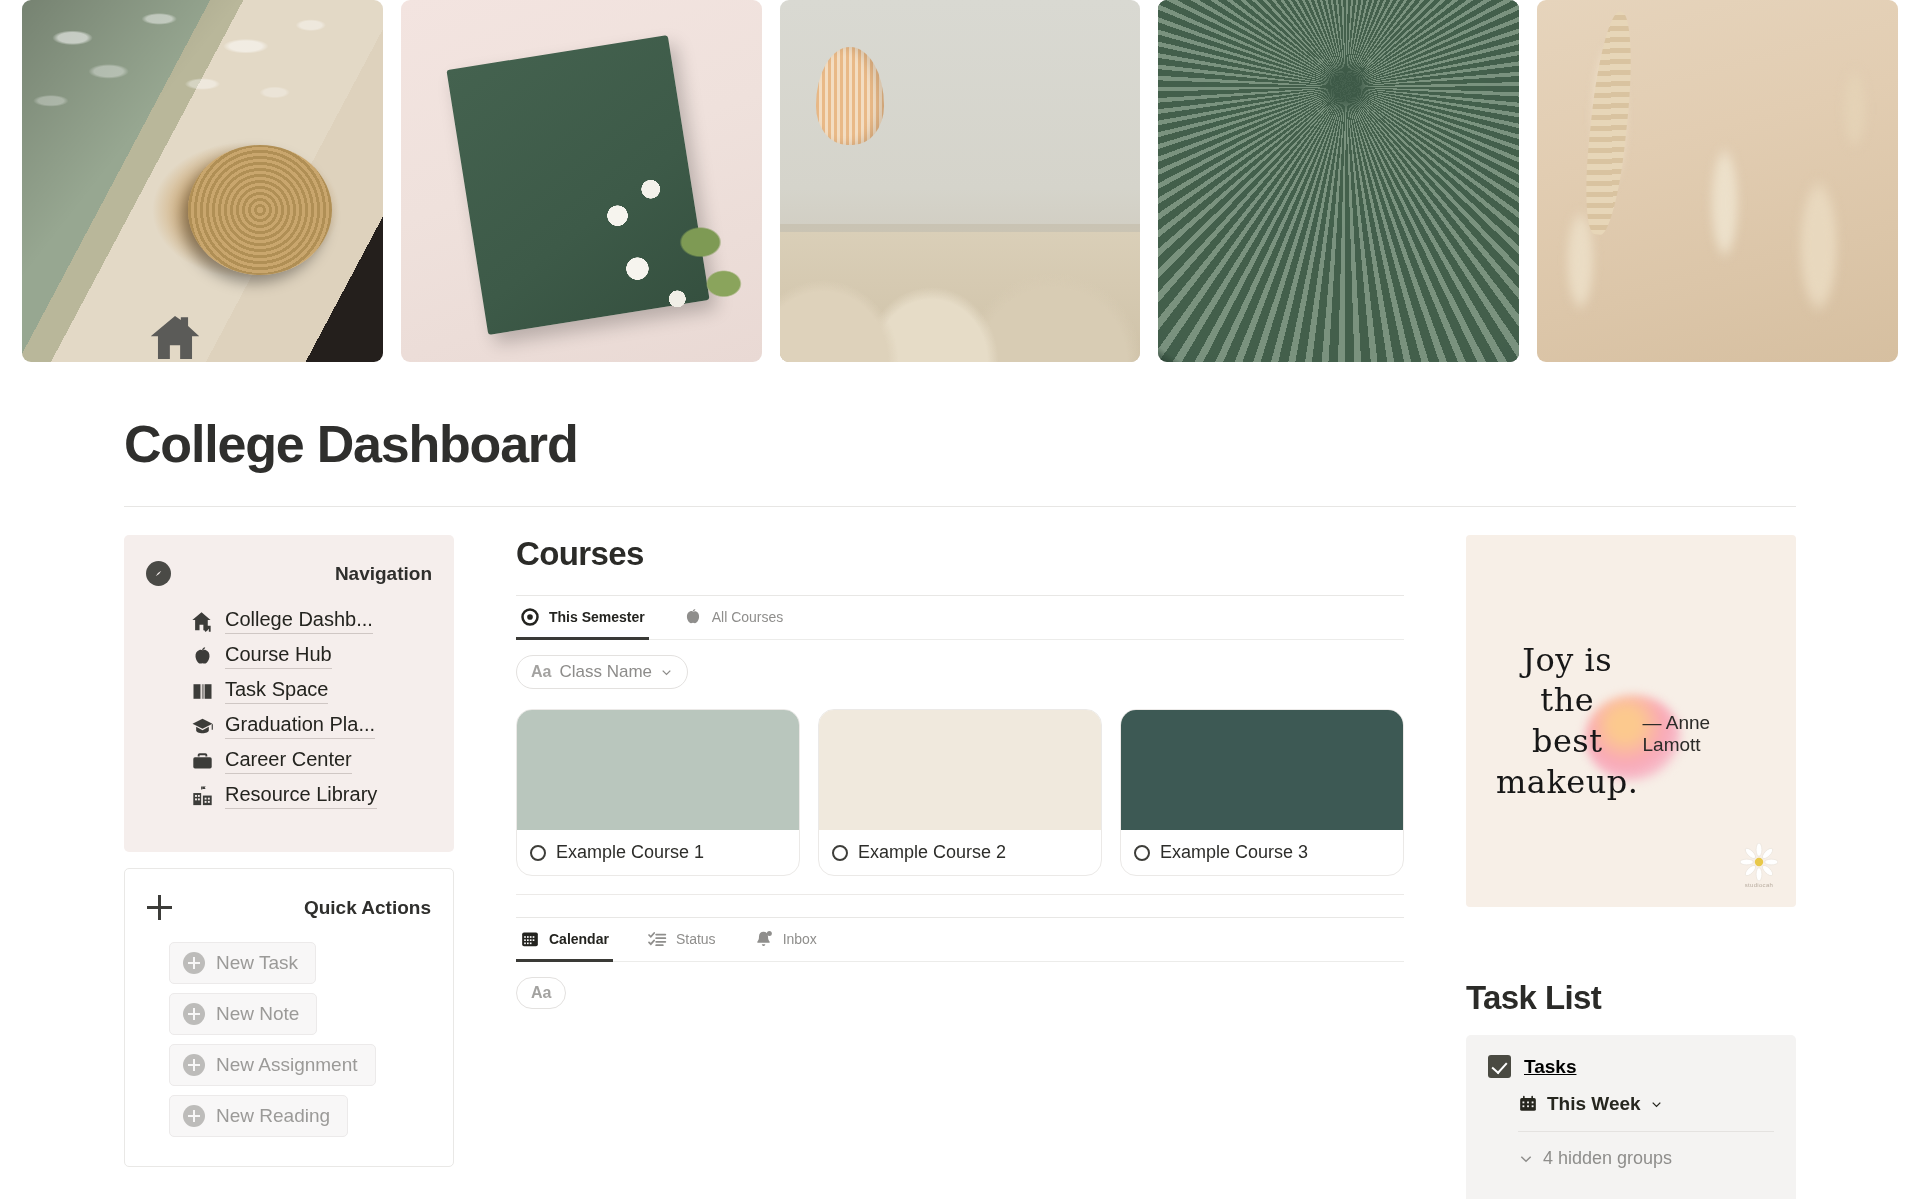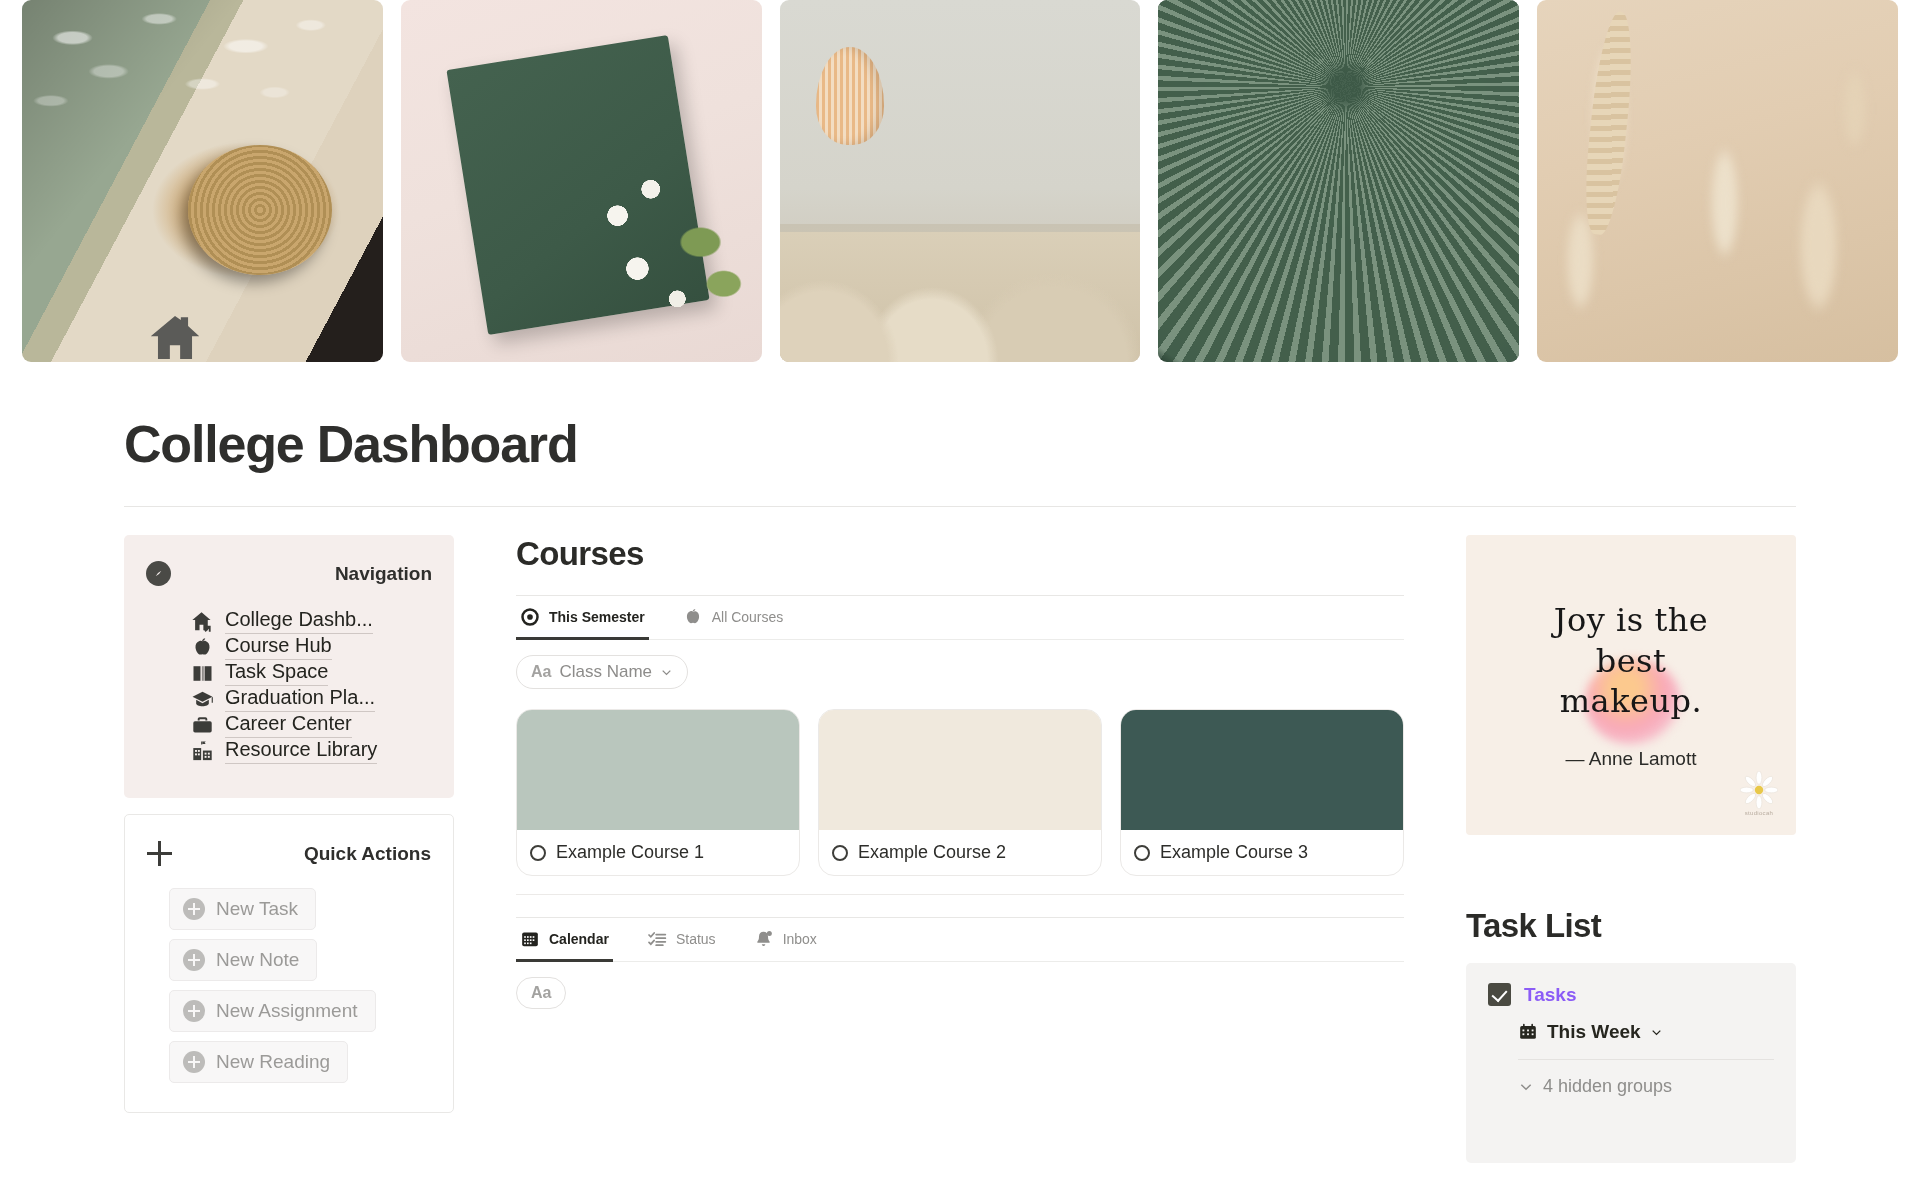--- a/index.html
+++ b/index.html
@@ -228,20 +228,21 @@
     width: 13px; height: 13px;
     margin: -6.5px 0 0 -6.5px;
     background: #f5eeec;
     clip-path: polygon(72% 28%, 54% 54%, 28% 72%, 46% 46%);
   }
   .nav-list { margin-top: 22px; padding-left: 45px; }
   .nav-item {
     display: flex;
     align-items: center;
     gap: 11px;
+    margin-bottom: 9px;
     cursor: pointer;
   }
   .nav-item .ico { width: 23px; height: 23px; flex: 0 0 23px; color: #3c3c39; }
   .nav-item .lbl {
     font-size: 20px;
     color: #24241f;
     border-bottom: 1px solid #cfc7c4;
     padding-bottom: 2px;
     white-space: nowrap;
   }
@@ -362,25 +363,25 @@
   .ring {
     width: 16px; height: 16px; flex: 0 0 16px;
     border: 2px solid #3e3e3a;
     border-radius: 50%;
   }
 
   
   .quote-card {
     background: #f7efe7;
     border-radius: 4px;
-    height: 300px;
+    height: 372px;
     position: relative;
     overflow: hidden;
     display: flex;
-    flex-direction: column;
+    flex-direction: row;
     justify-content: center;
     align-items: center;
     padding: 20px 26px;
   }
   .quote-blob {
     position: absolute;
     left: 50%; top: 50%;
     width: 96px; height: 86px;
     margin: -26px 0 0 -46px;
     border-radius: 50%;
@@ -429,21 +430,22 @@
     border-radius: 5px;
     padding: 20px 22px 26px 22px;
     min-height: 200px;
   }
   .task-head {
     display: flex;
     align-items: center;
     gap: 13px;
     font-size: 19px;
     font-weight: 700;
-    color: #8b5cf6;
+    color: #000000;
+    text-decoration: underline;
   }
   .checkbox {
     width: 23px; height: 23px; flex: 0 0 23px;
     background: #4a4a42;
     border-radius: 3px;
     position: relative;
   }
   .checkbox::after {
     content: "";
     position: absolute;

